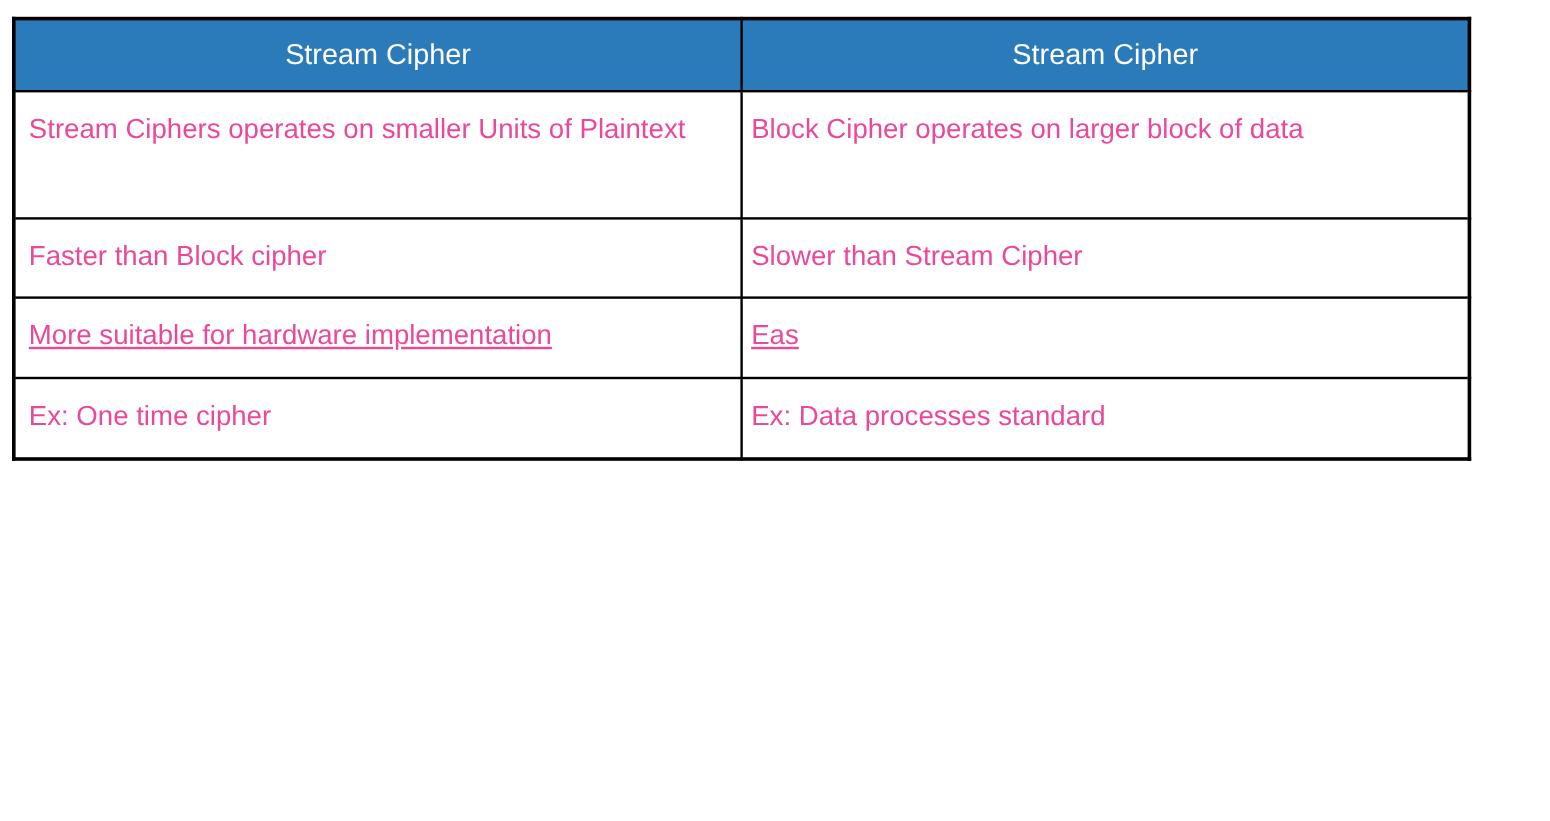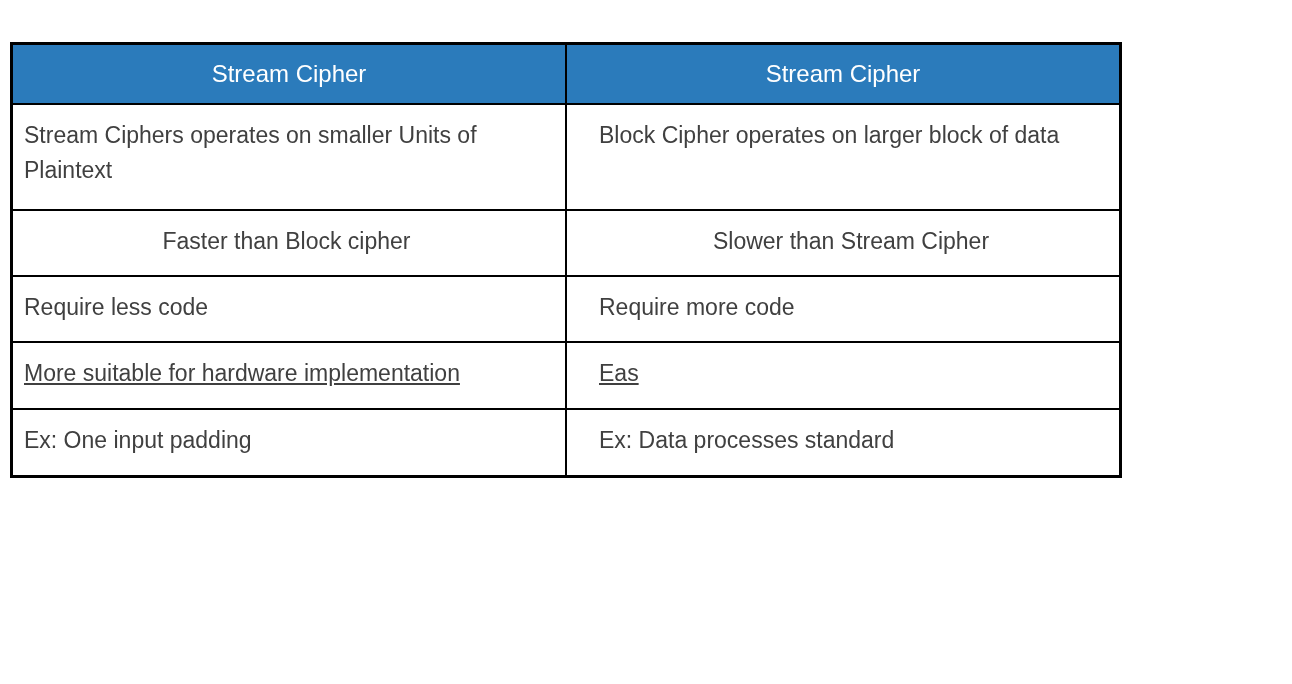--- a/index.html
+++ b/index.html
@@ -6,22 +6,22 @@
     margin: 0;
     padding: 0;
     width: 1292px;
     height: 684px;
     background: #ffffff;
     font-family: "Liberation Sans", "DejaVu Sans", sans-serif;
   }
   .table-wrap {
     position: absolute;
     left: 10px;
-    top: 42px;
-    width: 1112px;
+    top: 14px;
+    width: 1216px;
   }
   table.cmp-table {
     width: 100%;
     border-collapse: collapse;
     table-layout: fixed;
     border: 3px solid #000000;
   }
   table.cmp-table col {
     width: 50%;
   }
@@ -31,34 +31,34 @@
     color: #ffffff;
     font-size: 24px;
     font-weight: 400;
     height: 58px;
     padding: 0;
     text-align: center;
     vertical-align: middle;
   }
   table.cmp-table td {
     border: 2px solid #000000;
-    color: #404040;
+    color: #ec4899;
     font-size: 23px;
     line-height: 35px;
     vertical-align: top;
     text-align: left;
     padding: 13px 16px 13px 11px;
     overflow: hidden;
   }
   table.cmp-table td:last-child {
-    padding-left: 32px;
+    padding-left: 7px;
   }
   
   tr.row-0 td { height: 78px; }
-  tr.row-1 td { height: 38px; text-align: center; }
+  tr.row-1 td { height: 38px; }
   tr.row-2 td { height: 112px; }
   tr.row-3 td { height: 38px; }
   tr.row-4 td { height: 39px; text-decoration: underline; }
   tr.row-5 td { height: 39px; }
   tr.row-6 td { height: 38px; }
 </style>
 </head>
 <body>
 
 <div class="table-wrap">
@@ -75,27 +75,23 @@
     </thead>
     <tbody>
       <tr class="row-0">
         <td>Stream Ciphers operates on smaller Units of Plaintext</td>
         <td>Block Cipher operates on larger block of data</td>
       </tr>
       <tr class="row-1">
         <td>Faster than Block cipher</td>
         <td>Slower than Stream Cipher</td>
       </tr>
-      <tr class="row-3">
-        <td>Require less code</td>
-        <td>Require more code</td>
-      </tr>
       <tr class="row-4">
         <td>More suitable for hardware implementation</td>
         <td>Eas</td>
       </tr>
       <tr class="row-5">
-        <td>Ex: One input padding</td>
+        <td>Ex: One time cipher</td>
         <td>Ex: Data processes standard</td>
       </tr>
     </tbody>
   </table>
 </div>
 
 </body></html>

